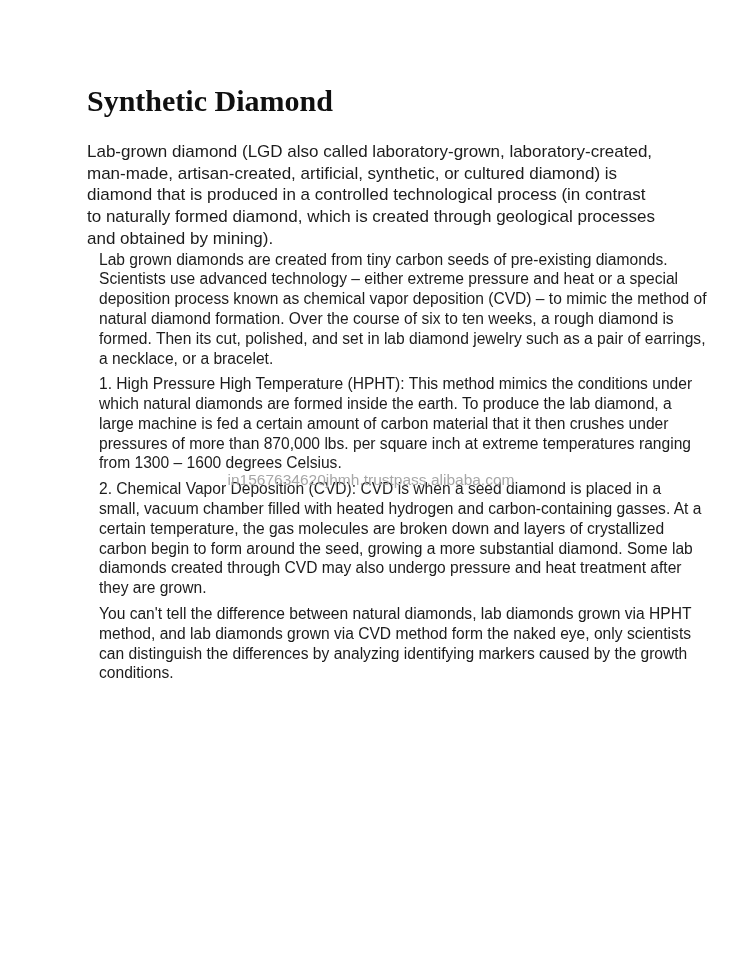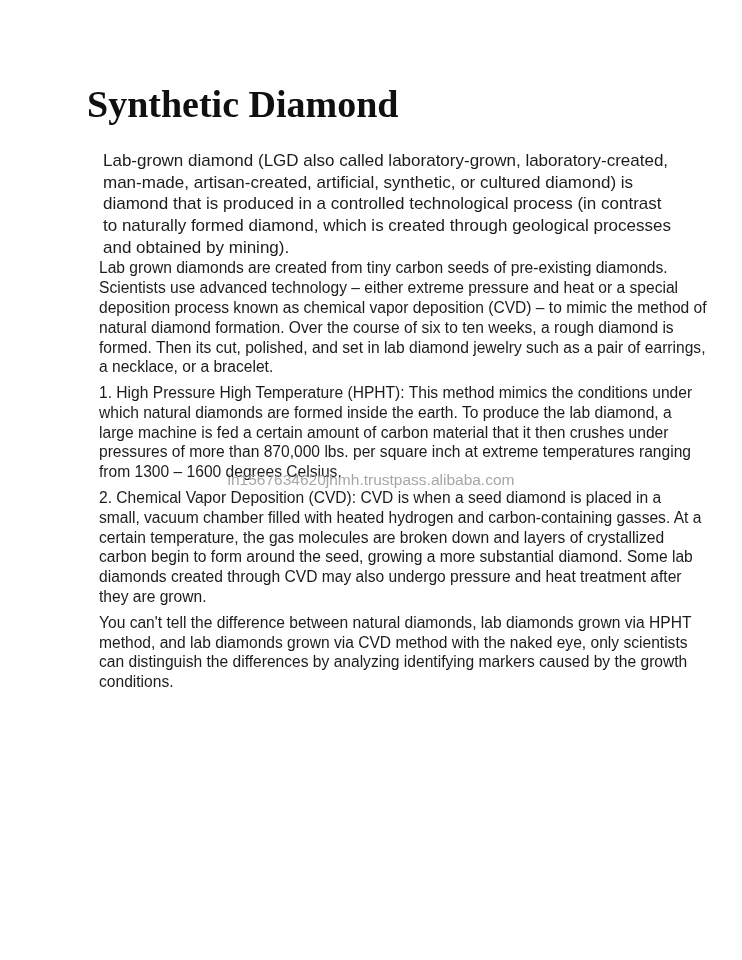--- a/index.html
+++ b/index.html
@@ -18,29 +18,29 @@
   }
   .content {
     position: absolute;
     left: 87px;
     top: 0;
     width: 625px;
   }
   .doc-title {
     font-family: "Liberation Serif", "DejaVu Serif", serif;
     font-weight: 700;
-    font-size: 38px;
+    font-size: 30px;
     line-height: 1.1;
     color: #101010;
     margin: 84px 0 24px 0;
   }
   .intro {
     font-size: 17px;
     line-height: 21.7px;
-    margin: 0 0 0 16px;
+    margin: 0 0 0 0;
     white-space: pre-line;
   }
   .section-heading {
     font-family: "Liberation Sans", "DejaVu Sans", sans-serif;
     font-weight: 700;
     font-size: 30px;
     line-height: 1.2;
     color: #111111;
     margin: 40px 0 26px 0;
   }
@@ -91,19 +91,19 @@
 from 1300 – 1600 degrees Celsius.</p>
 
     <p class="body-par">2. Chemical Vapor Deposition (CVD): CVD is when a seed diamond is placed in a
 small, vacuum chamber filled with heated hydrogen and carbon-containing gasses. At a
 certain temperature, the gas molecules are broken down and layers of crystallized
 carbon begin to form around the seed, growing a more substantial diamond. Some lab
 diamonds created through CVD may also undergo pressure and heat treatment after
 they are grown.</p>
 
     <p class="body-par">You can't tell the difference between natural diamonds, lab diamonds grown via HPHT
-method, and lab diamonds grown via CVD method with the naked eye, only scientists
+method, and lab diamonds grown via CVD method form the naked eye, only scientists
 can distinguish the differences by analyzing identifying markers caused by the growth
 conditions.</p>
   </div>
 
   <div class="watermark">in1567634620jhmh.trustpass.alibaba.com</div>
 </div>
 
 </body></html>

